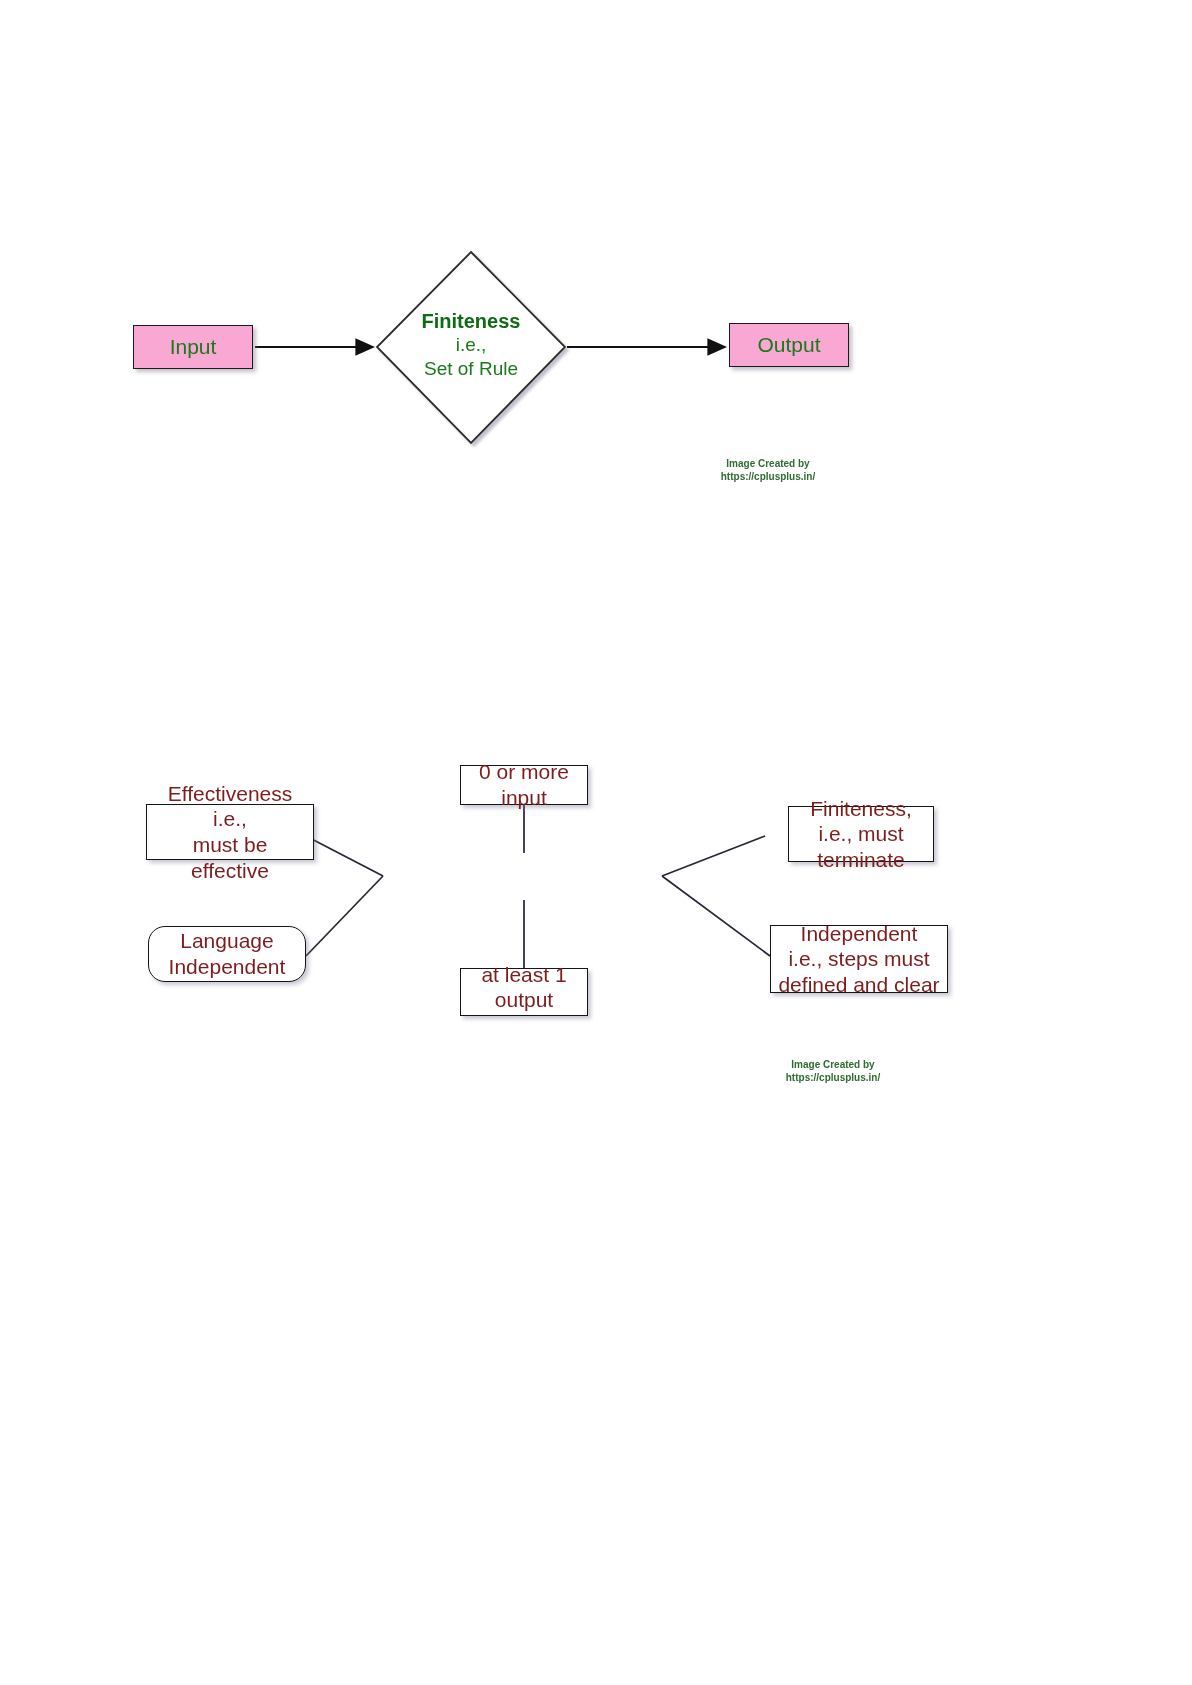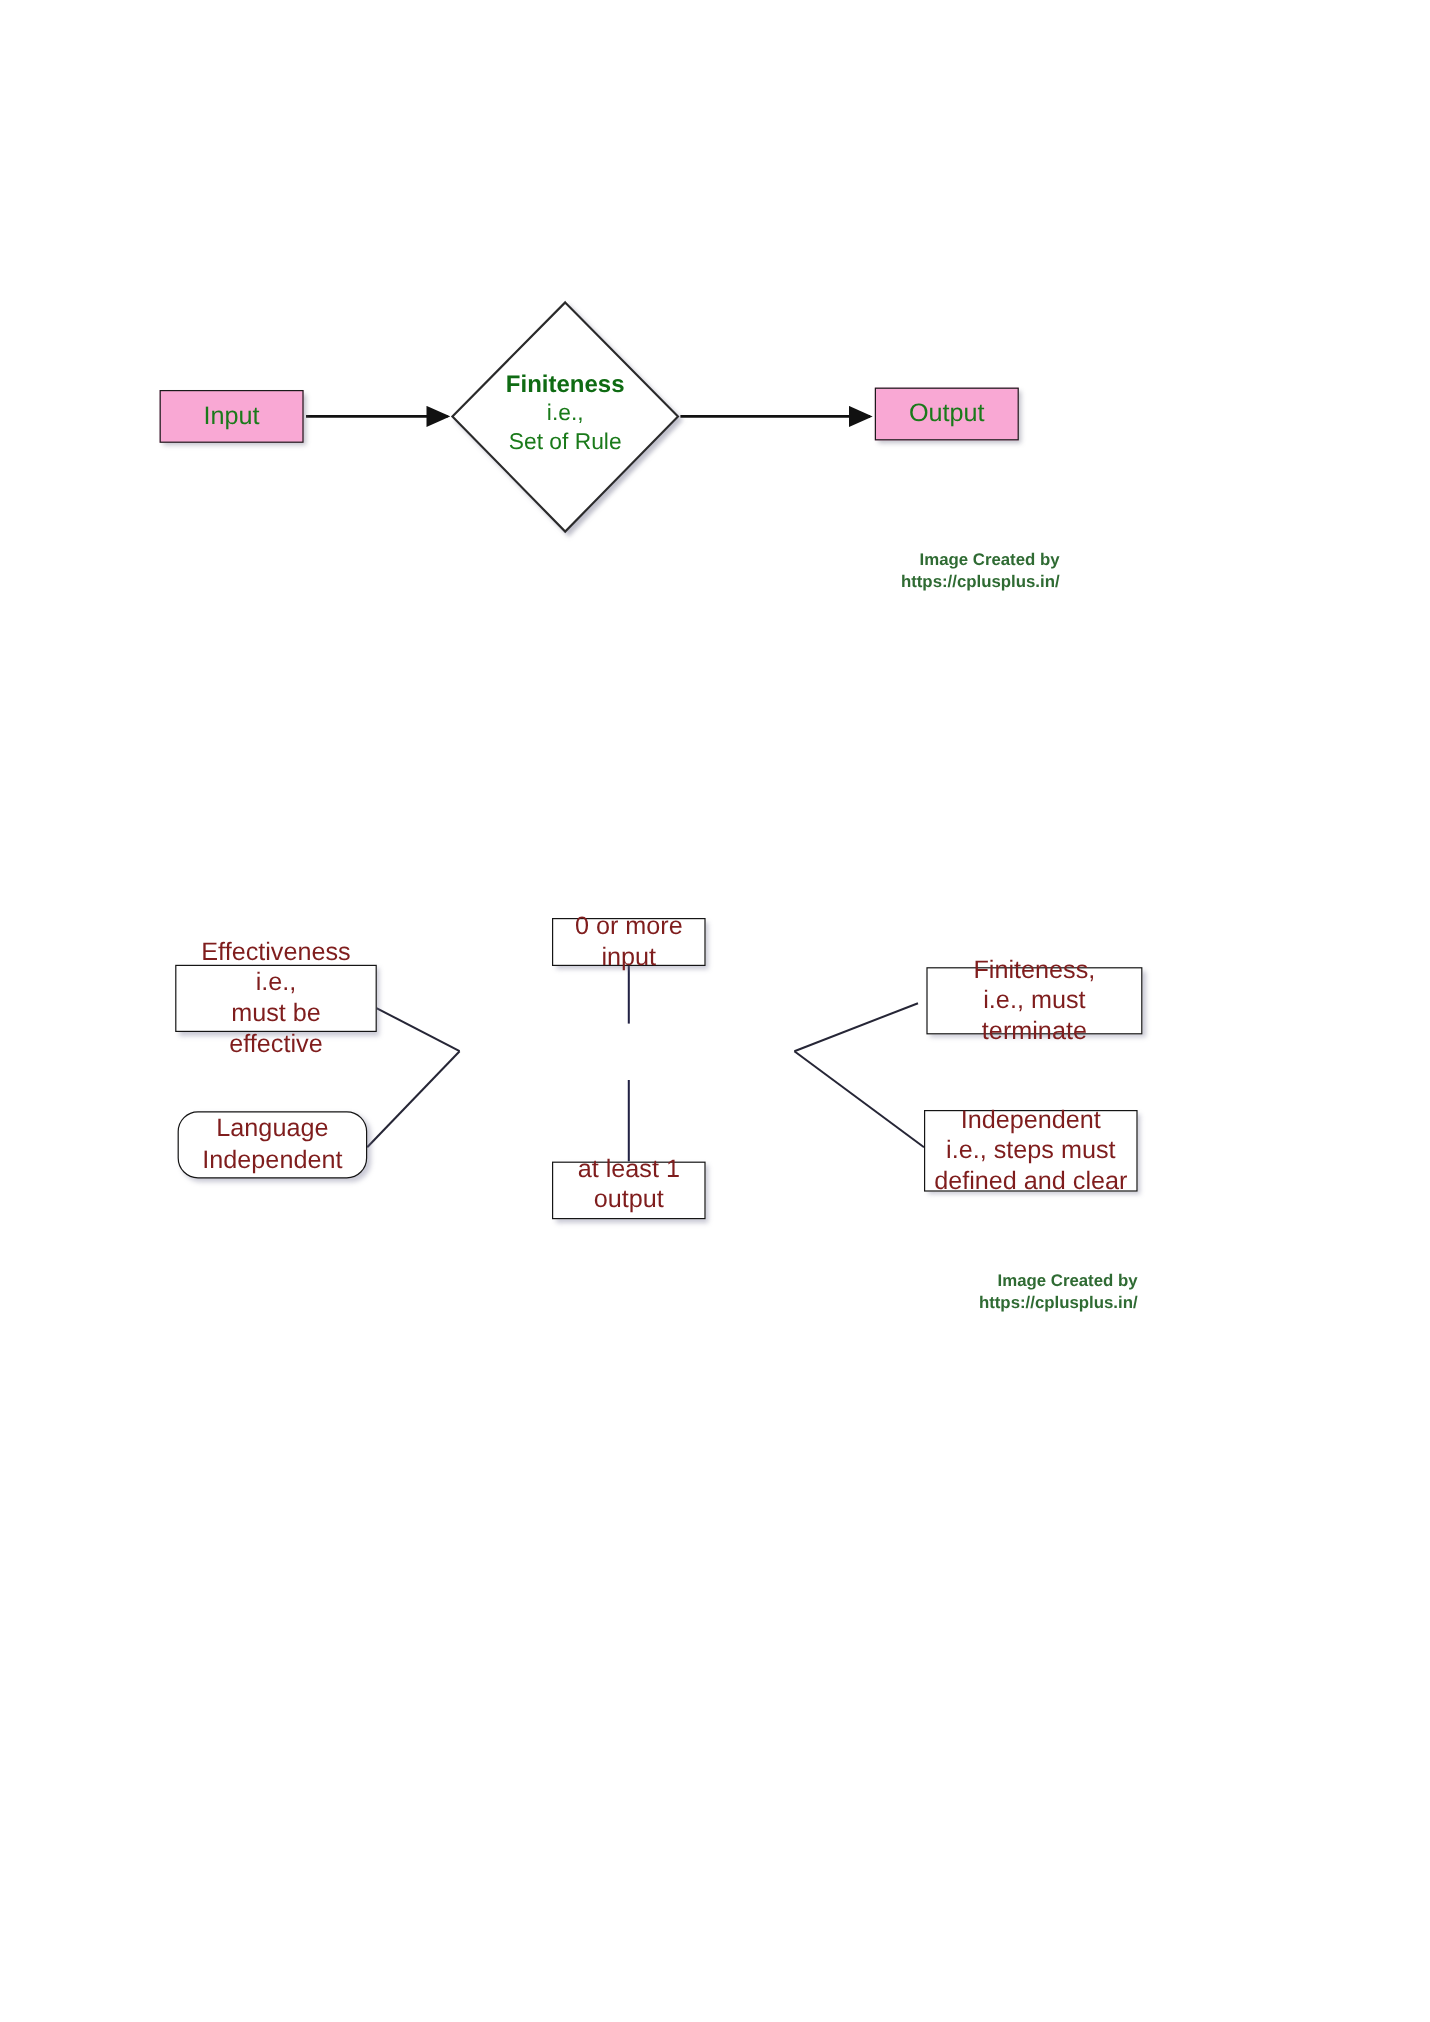--- a/index.html
+++ b/index.html
@@ -84,23 +84,23 @@
   }
   #algorithm-node-label .sub {
     display: block;
     font-size: 19px;
   }
 
   .watermark {
     position: absolute;
     color: #2f6b33;
     font-weight: bold;
-    font-size: 14px;
+    font-size: 10px;
     line-height: 1.32;
-    text-align: right;
+    text-align: center;
     white-space: nowrap;
   }
   #watermark-1 {
     left: 520px;
     top: 210px;
     width: 230px;
   }
 
   
   #figure-algorithm-features {
@@ -162,23 +162,23 @@
     height: 56px;
   }
   #mm-left-2 {
     left: 18px;
     top: 166px;
     width: 158px;
     height: 56px;
     border-radius: 17px;
   }
   #mm-right-1 {
-    left: 642px;
+    left: 658px;
     top: 46px;
-    width: 180px;
+    width: 146px;
     height: 56px;
   }
   #mm-right-2 {
     left: 640px;
     top: 165px;
     width: 178px;
     height: 68px;
   }
 
   #watermark-2 {

